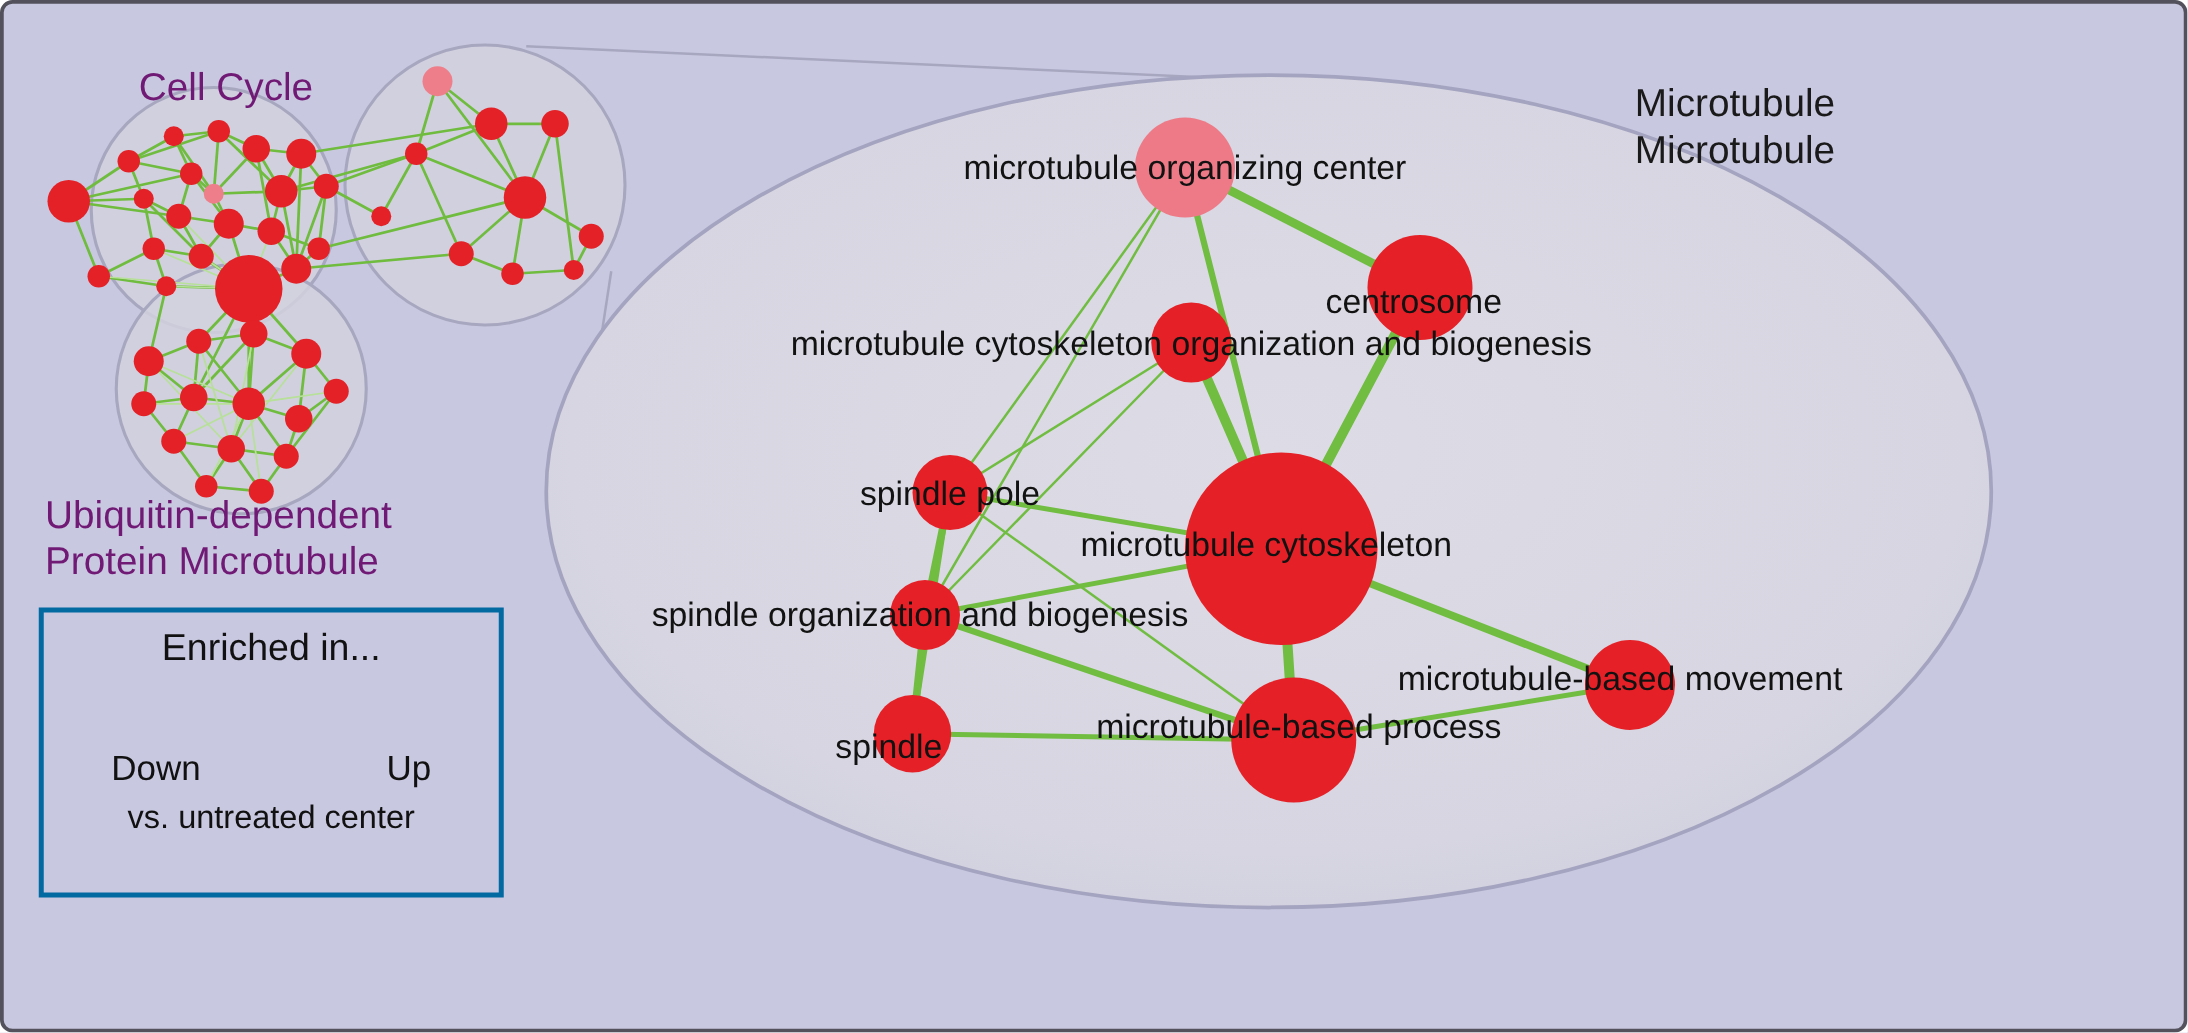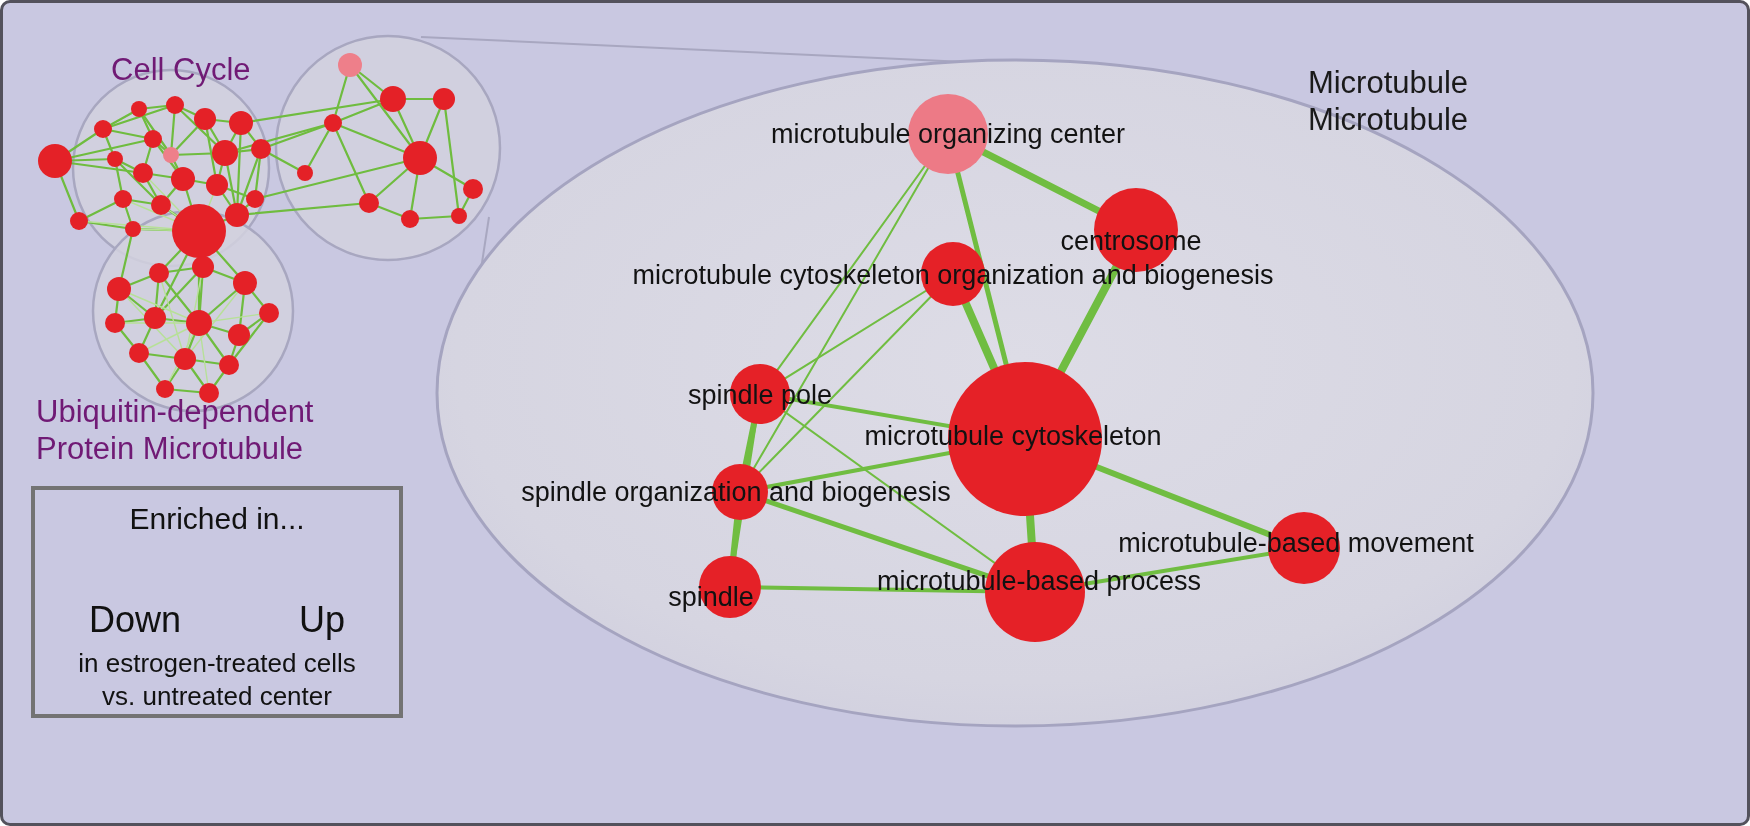--- a/index.html
+++ b/index.html
@@ -17,27 +17,27 @@
   svg text{font-family:"Liberation Sans", sans-serif;}
   .overlay{position:absolute;}
   .gray-label{color:#701a75;font-size:31px;line-height:37px;font-weight:400;}
   .black-title{color:#1a1a1a;font-size:31px;line-height:37px;text-align:center;}
   .lbl-cell-cycle{left:108px;top:48px;}
   .lbl-ubiquitin{left:33px;top:390px;}
   .lbl-microtubule{left:1255px;top:61px;width:260px;}
   .legend{
     left:28px;top:483px;width:372px;height:232px;
     box-sizing:border-box;
-    border:4px solid #737373;
+    border:4px solid #0369a1;
     text-align:center;
     padding-top:12px;
   }
   .legend-title{font-size:30px;color:#111;}
   .legend-bar{width:206px;height:47px;margin:12px auto 0 auto;}
-  .legend-ends{display:flex;justify-content:space-between;width:256px;margin:4px auto 0 auto;font-size:36px;color:#111;}
+  .legend-ends{display:flex;justify-content:space-between;width:256px;margin:4px auto 0 auto;font-size:28px;color:#111;}
   .legend-caption{margin-top:6px;font-size:26px;line-height:33px;color:#111;}
 </style>
 </head>
 <body>
 
 <div class="stage">
 
   <svg width="1750" height="826" viewBox="0 0 1750 826">
     <defs>
       <radialGradient id="ellGrad" cx="50%" cy="45%" r="62%">
@@ -287,18 +287,17 @@
   </div>
 
   <div class="overlay legend">
     <div class="legend-title">Enriched in...</div>
     <div class="legend-bar" id="legend-bar"></div>
     <div class="legend-ends">
       <span>Down</span>
       <span>Up</span>
     </div>
     <div class="legend-caption">
-      <div>in estrogen-treated cells</div>
       <div>vs. untreated center</div>
     </div>
   </div>
 
 </div>
 
 </body></html>

